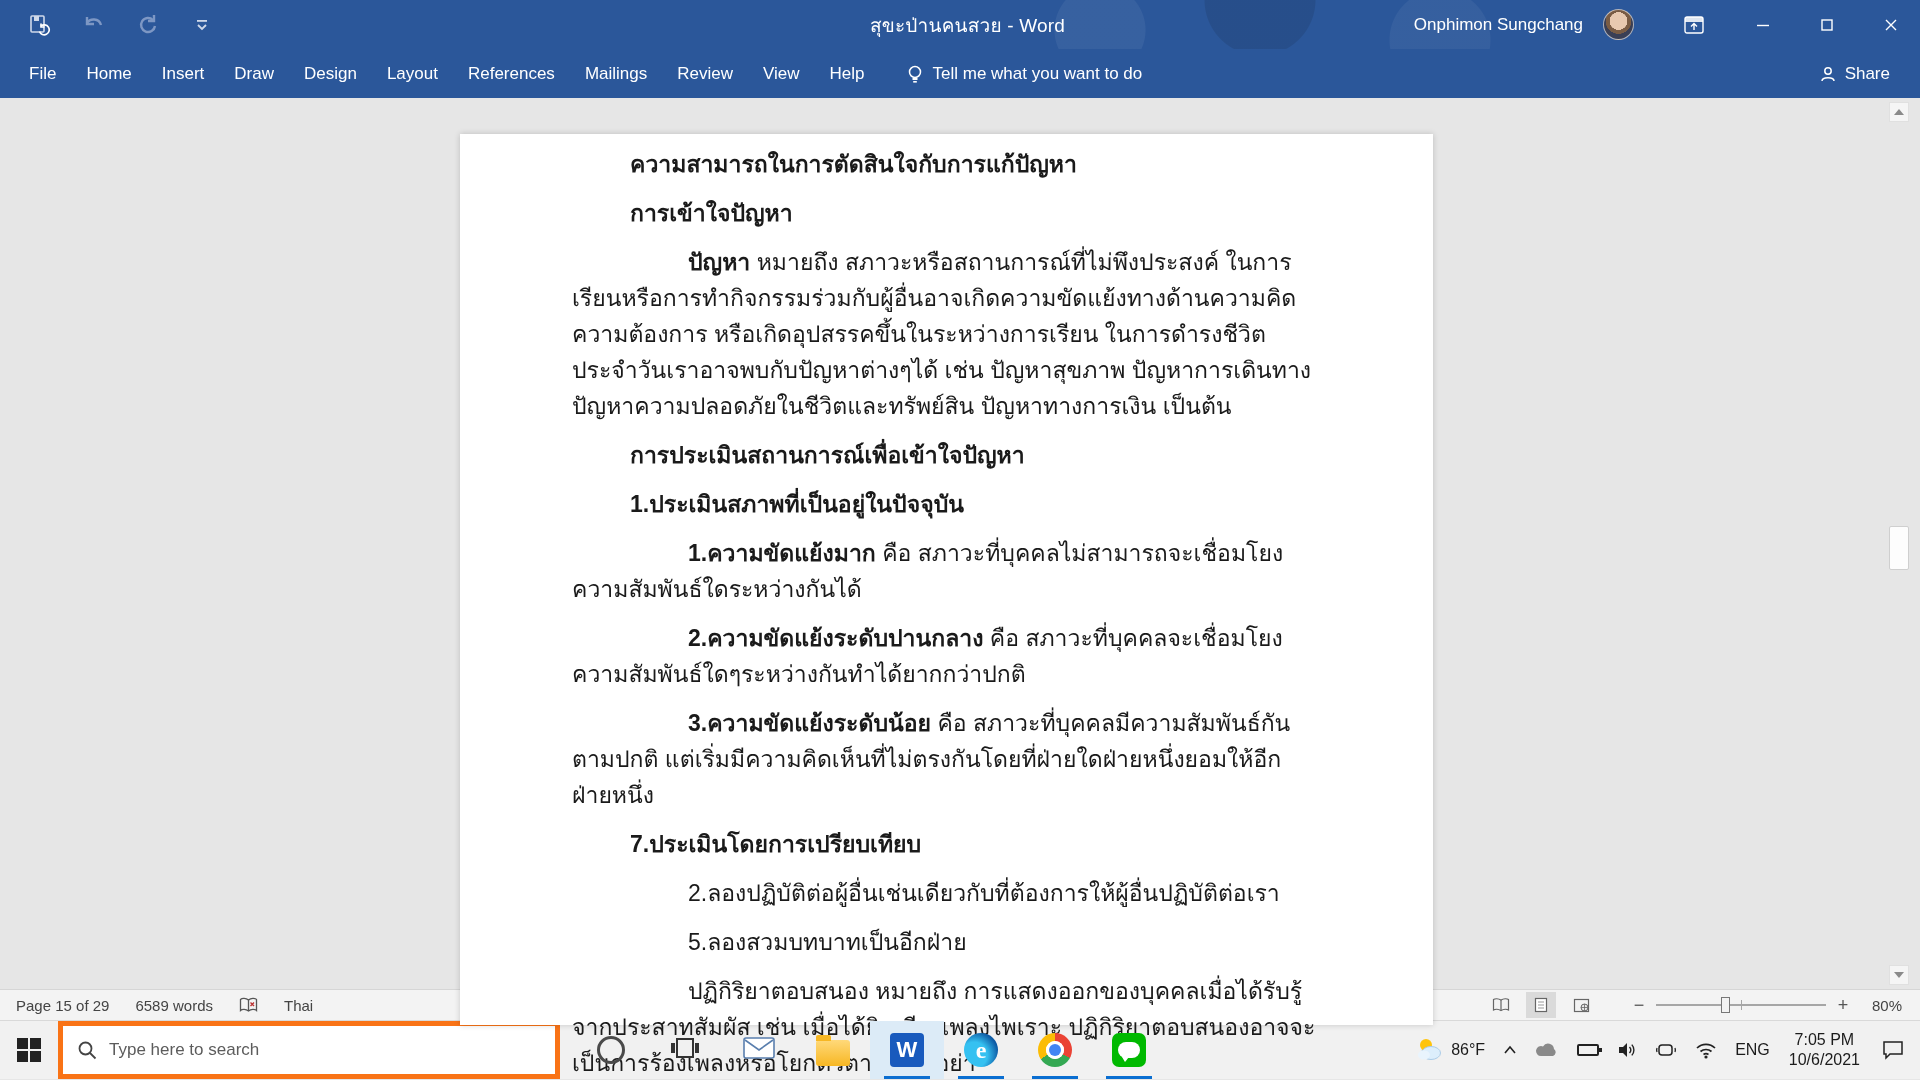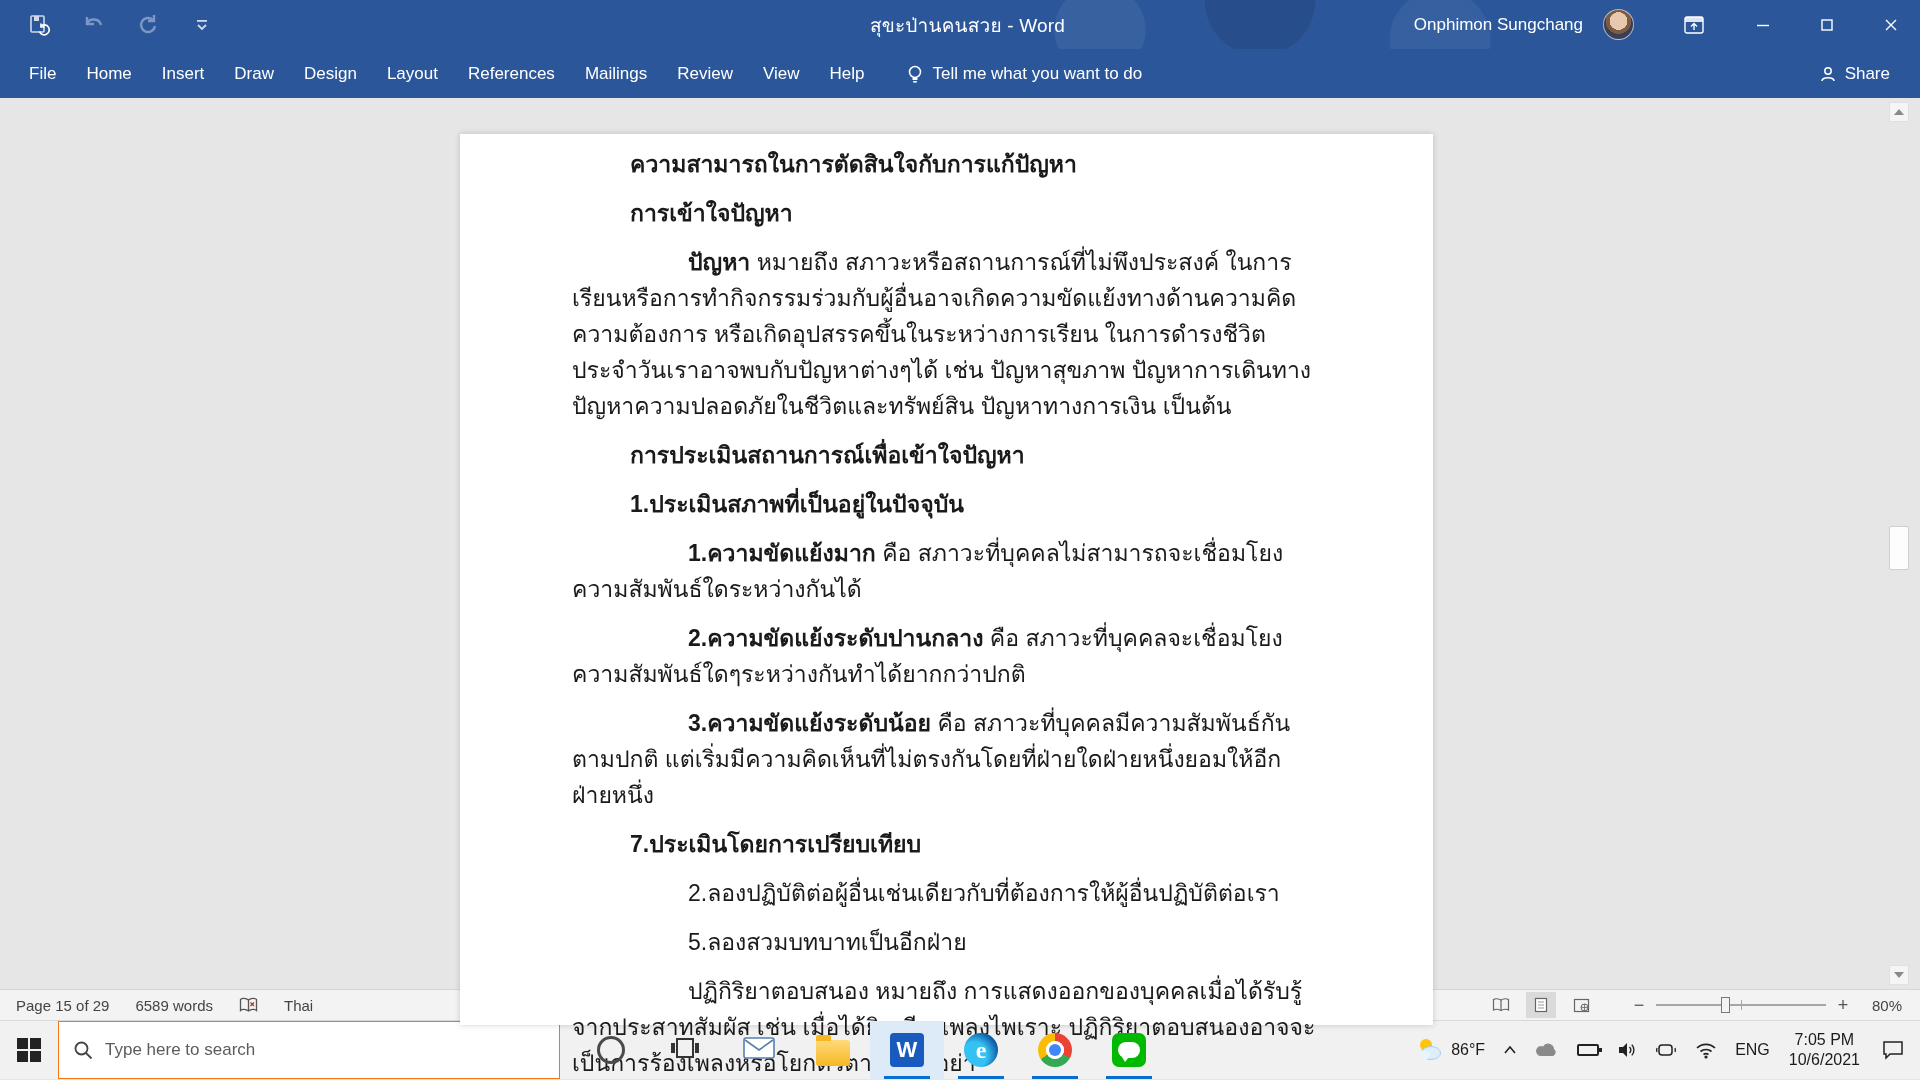--- a/index.html
+++ b/index.html
@@ -57,21 +57,21 @@
   .zoom-sign { font-size:18px; color:#555; width:14px; text-align:center;}
   .slider { position:relative; width:170px; height:18px; }
   .slider .track { position:absolute; top:8px; left:0; right:0; height:2px; background:#a6a6a6; }
   .slider .notch { position:absolute; top:4px; left:50%; width:1px; height:10px; background:#a6a6a6; }
   .slider .thumb { position:absolute; top:1px; left:38%; width:9px; height:16px; background:#f3f3f3; border:1px solid #777; }
   .zoom-pct { width:42px; text-align:right; }
 
   
   .taskbar { height:59px; background:#f1f1f1; border-top:1px solid #d9d9d9; display:flex; align-items:stretch; flex:0 0 auto; }
   .startbtn { width:58px; display:flex; align-items:center; justify-content:center; }
-  .searchbox { width:502px; background:#fff; border:1px solid #f97316; display:flex; align-items:center; gap:12px; padding-left:14px; color:#5c5c5c; font-size:17px;}
+  .searchbox { width:502px; background:#fff; border:5px solid #f97316; display:flex; align-items:center; gap:12px; padding-left:14px; color:#5c5c5c; font-size:17px;}
   .apps { display:flex; align-items:stretch; margin-left:14px; }
   .appcell { width:74px; display:flex; align-items:center; justify-content:center; position:relative; }
   .appcell.running::after { content:""; position:absolute; bottom:0; left:14px; right:14px; height:3px; background:#0a6ed1; }
   .appcell.active-app { background:#dcebf7; }
   .tray { margin-left:auto; display:flex; align-items:center; gap:0; font-size:16px; color:#1c1c1c; }
   .tray-item { padding:0 9px; height:100%; display:flex; align-items:center; gap:6px; }
   .clock { text-align:center; font-size:16px; line-height:20px; padding:0 10px; }
   .actioncenter { padding:0 16px 0 12px; }
 
   

